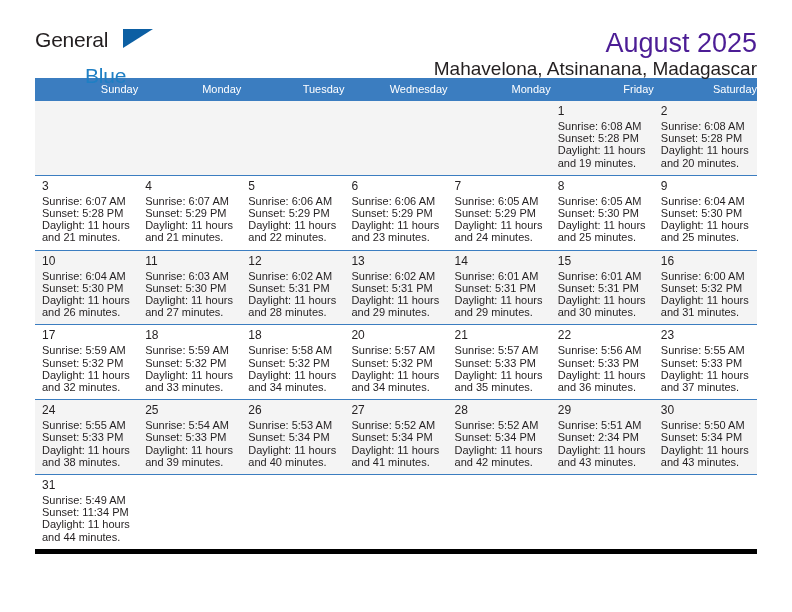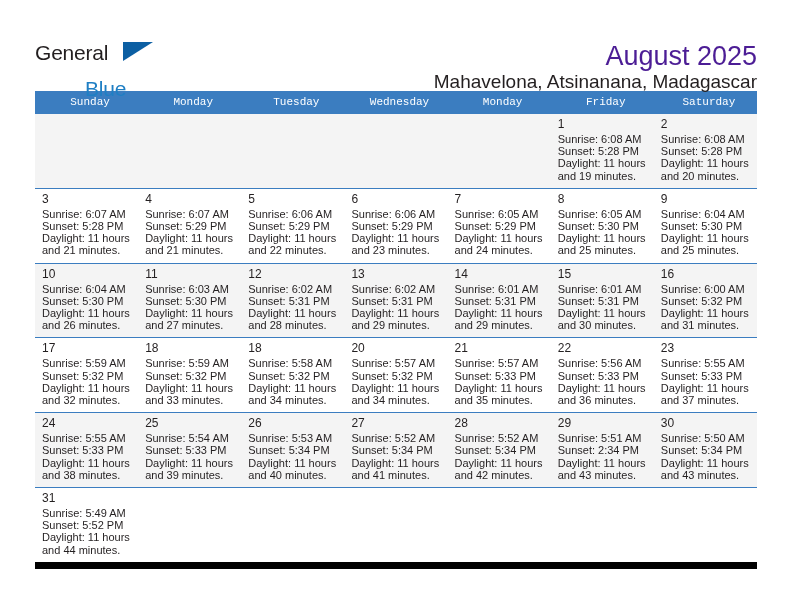--- a/index.html
+++ b/index.html
@@ -12,21 +12,21 @@
     height: 612px;
     font-family: "Liberation Sans", sans-serif;
     color: #231f20;
     overflow: hidden;
   }
   .page {
     position: relative;
     width: 792px;
     height: 612px;
     box-sizing: border-box;
-    padding: 13px 35px;
+    padding: 0 35px;
   }
 
   
   .header {
     display: flex;
     align-items: flex-start;
     justify-content: space-between;
     padding-top: 28px;
     height: 72px;
     box-sizing: border-box;
@@ -86,36 +86,35 @@
     width: 722px;
     border-collapse: collapse;
     table-layout: fixed;
     margin-top: 6px;
   }
   .calendar th {
     background: #3b7dc0;
     color: #ffffff;
     font-size: 11px;
     font-weight: normal;
-    text-align: center;
+    text-align: right;
     padding: 5px 0 5px 7px;
     height: 11px;
     border: none;
-    font-family: Liberation Mono, monospace;
   }
   .calendar td {
     vertical-align: top;
     padding: 3px 6px 6px 7px;
     border-top: 1px solid #3b7dc0;
     box-sizing: border-box;
     height: 74px;
   }
   .calendar tr.week-odd td { background: #f4f4f4; }
   .calendar tr.week-even td { background: #ffffff; }
-  .calendar tr.last-row td { border-bottom: 7px solid #000000; }
+  .calendar tr.last-row td { border-bottom: 5px solid #000000; }
 
   .daynum {
     font-size: 12px;
     line-height: 15px;
     color: #231f20;
     margin-bottom: 1px;
   }
   .dayinfo {
     font-size: 11px;
     line-height: 12.2px;
@@ -395,21 +394,21 @@
             <div class="dayinfo">Sunrise: 5:50 AM
 Sunset: 5:34 PM
 Daylight: 11 hours
 and 43 minutes.</div>
           </td>
         </tr>
         <tr class="week-even last-row">
           <td class="">
             <div class="daynum">31</div>
             <div class="dayinfo">Sunrise: 5:49 AM
-Sunset: 5:52 PM
+Sunset: 11:34 PM
 Daylight: 11 hours
 and 44 minutes.</div>
           </td>
           <td class="empty">
             <div class="daynum"></div>
             <div class="dayinfo"></div>
           </td>
           <td class="empty">
             <div class="daynum"></div>
             <div class="dayinfo"></div>

